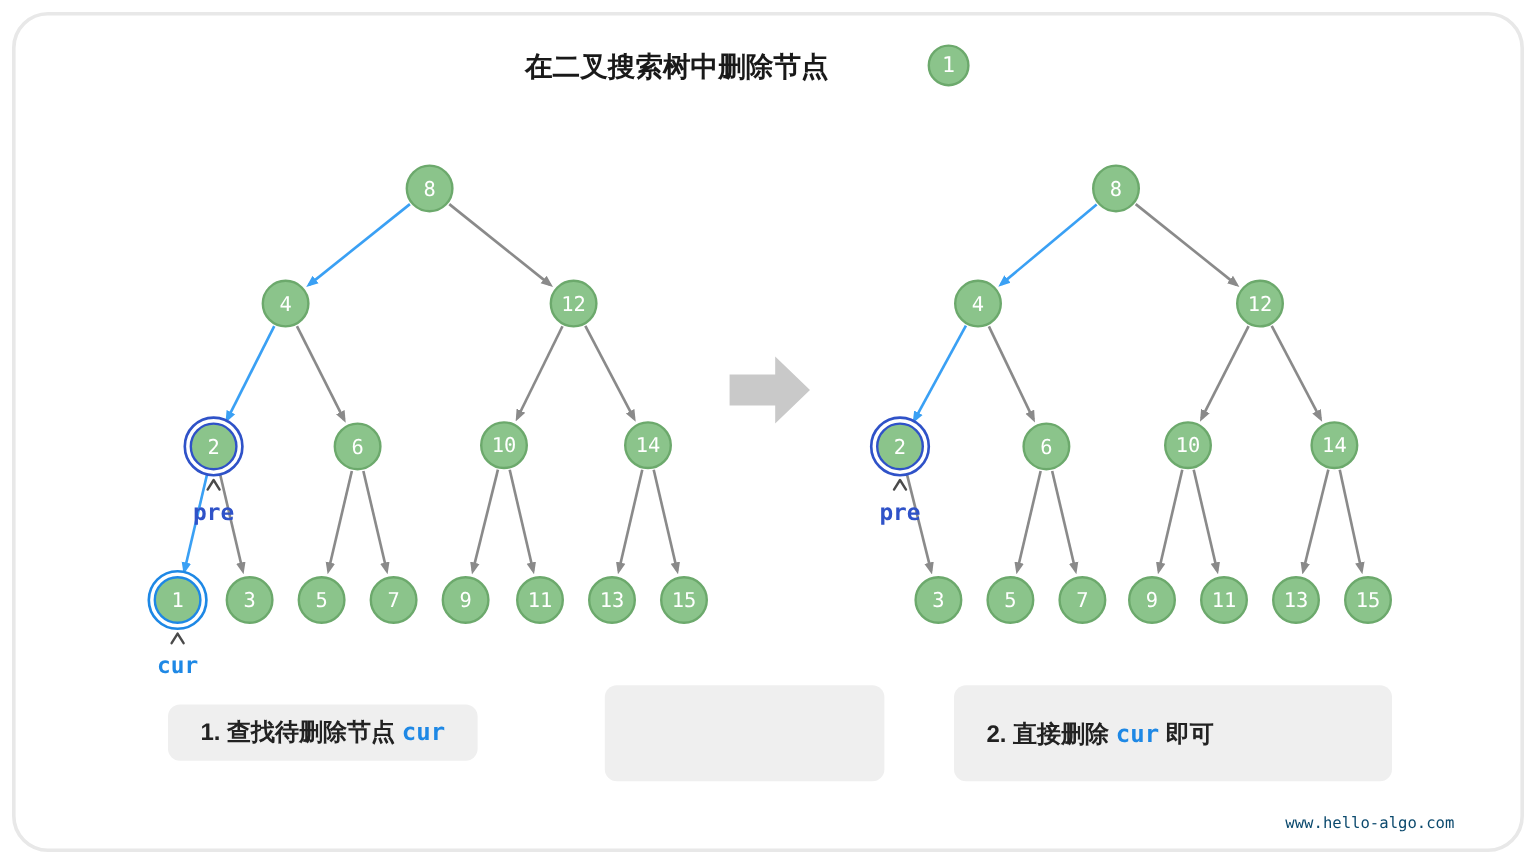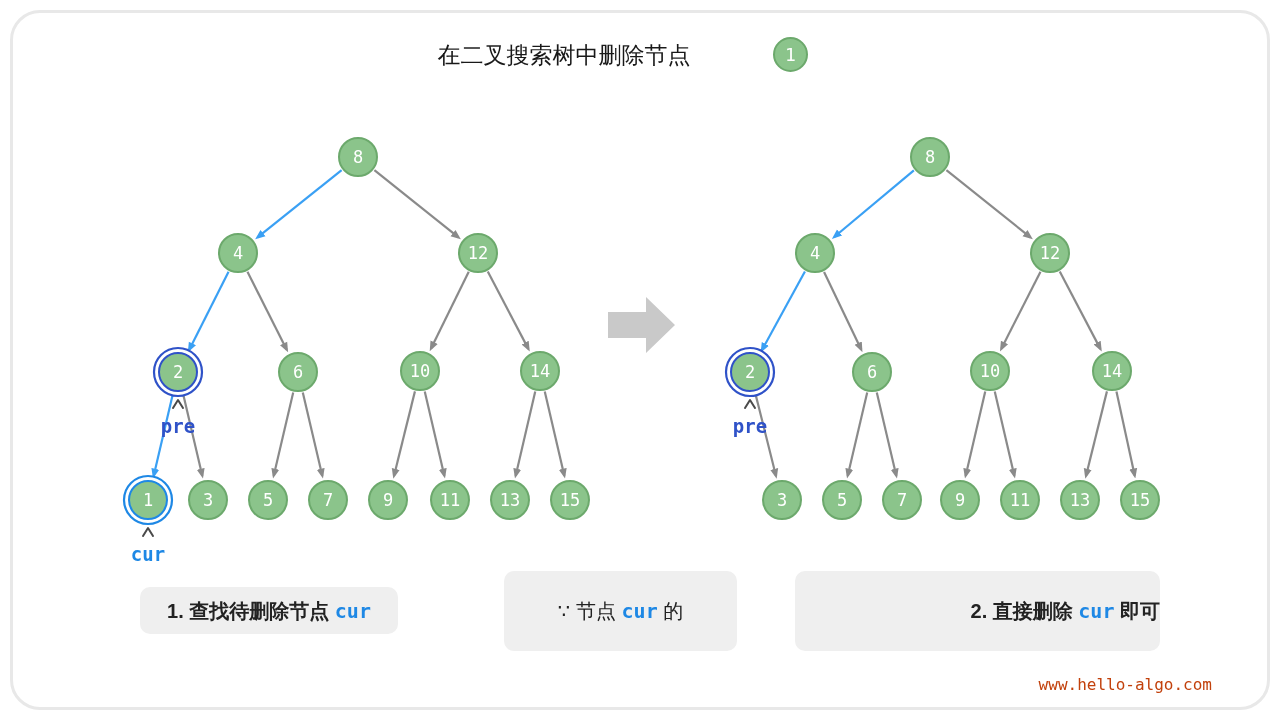--- a/index.html
+++ b/index.html
@@ -1,40 +1,40 @@
 <!DOCTYPE html>
 <html><head>
 <meta charset="utf-8">
 <style>
   * { margin:0; padding:0; box-sizing:border-box; }
   html,body { width:1280px; height:720px; }
   body { position:relative; background:#ffffff; font-family:"Liberation Sans","DejaVu Sans",sans-serif; overflow:hidden; }
   .frame { position:absolute; left:10px; top:10px; width:1260px; height:700px;
            border:3px solid #e8e8e8; border-radius:30px; background:#ffffff; }
   .page-title { position:absolute; top:40px; left:564px; transform:translateX(-50%);
-                font-size:23px; font-weight:400; color:#191919; white-space:nowrap; }
+                font-size:23px; font-weight:700; color:#191919; white-space:nowrap; }
   .step-badge { position:absolute; top:37px; left:773px; width:35px; height:35px; border-radius:50%;
                 background:#8BC48B; border:2px solid #6CA96C; color:#ffffff;
                 display:flex; align-items:center; justify-content:center;
                 font-family:"DejaVu Sans Mono",monospace; font-size:18px; }
   #diagram { position:absolute; left:0; top:0; }
   .caption { position:absolute; background:#EFEFEF; border-radius:10px;
              display:flex; flex-direction:column; justify-content:center;
              font-size:20px; color:#222222; line-height:34px; white-space:nowrap; }
   .caption.center { text-align:center; }
-  .caption.left { text-align:right; }
+  .caption.left { text-align:left; padding-left:27px; }
   .cap-line { }
   .seg-plain { }
   .seg-bold { font-weight:700; }
   .seg-cur { color:#1E88E5; font-weight:700; font-family:"DejaVu Sans Mono",monospace; }
   .seg-pre { color:#2F52C8; font-weight:700; font-family:"DejaVu Sans Mono",monospace; }
   .seg-mono-gray { color:#9b9b9b; font-family:"DejaVu Sans Mono",monospace; }
   .seg-mono-plain { font-family:"DejaVu Sans Mono",monospace; }
   .seg-mono-bold { font-weight:700; font-family:"DejaVu Sans Mono",monospace; }
-  .watermark { position:absolute; right:68px; bottom:26px; font-size:16px; color:#c2410c;
+  .watermark { position:absolute; right:68px; bottom:26px; font-size:13px; color:#0c4a6e;
                font-family:"DejaVu Sans Mono",monospace; }
 </style>
 </head>
 <body>
 
 <div class="frame"></div>
 
 <div class="page-title">在二叉搜索树中删除节点</div>
 <div class="step-badge">1</div>
 
@@ -204,20 +204,19 @@
       <text x="750" y="433" text-anchor="middle" fill="#2F52C8" font-size="19" font-weight="bold" font-family="&quot;DejaVu Sans Mono&quot;, monospace">pre</text>
     </g>
     <polygon points="608,312 646,312 646,297 675,325 646,353 646,338 608,338" fill="#c9c9c9"></polygon>
   </svg>
 
 <div id="captions">
     <div class="caption center" style="left: 140px; top: 587px; width: 258px; height: 47px; background: rgb(239, 239, 239);">
       <div class="cap-line"><span class="seg-bold">1. 查找待删除节点 </span><span class="seg-cur">cur</span></div>
     </div>
     <div class="caption center" style="left: 504px; top: 571px; width: 233px; height: 80px; background: rgb(239, 239, 239);">
-      <div class="cap-line"><span class="seg-plain">∵ 节点 </span><span class="seg-cur">cur</span><span class="seg-plain"> 的</span></div>
     </div>
     <div class="caption left" style="left: 795px; top: 571px; width: 365px; height: 80px; background: rgb(239, 239, 239);">
       <div class="cap-line"><span class="seg-bold">2. 直接删除 </span><span class="seg-cur">cur</span><span class="seg-bold"> 即可</span></div>
     </div>
   </div>
 
 <div class="watermark">www.hello-algo.com</div>
 
 </body></html>

